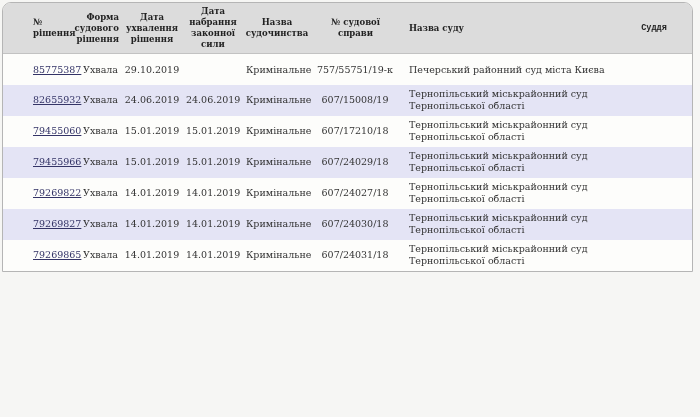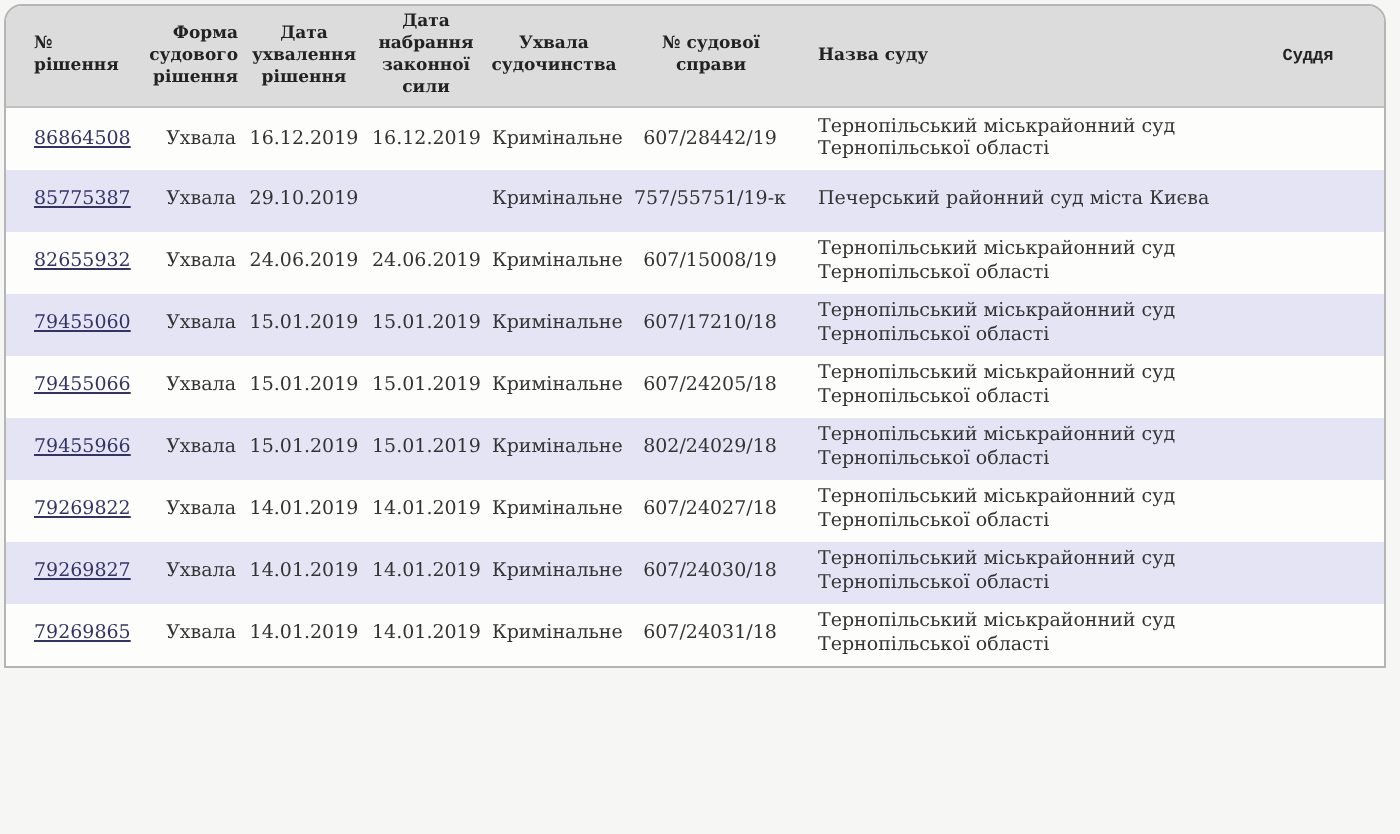--- a/index.html
+++ b/index.html
@@ -46,21 +46,21 @@
     border-bottom:1px solid #c2c2c2;
   }
   tbody td{
     height:31px;
     padding:2px 3px;
     vertical-align:middle;
     line-height:1.25;
   }
   tbody tr:nth-child(even) td{background:var(--row-odd);}
   tbody tr:nth-child(odd) td{background:var(--row-even);}
-  .c0{width:60px;text-align:left;padding-left:14px;}
+  .c0{width:60px;text-align:left;padding-left:30px;}
   .c1{width:58px;text-align:right;}
   .c2{width:62px;text-align:center;margin-left:32px;}
   .c3{width:60px;}
   .c4{width:68px;text-align:center;}
   .c5{width:86px;text-align:center;padding-left:5px;}
   .c6{width:218px;text-align:left;padding-left:12px;}
   .c7{width:78px;text-align:center;font-family:Liberation Mono, monospace;}
   a.lnk{
     color:var(--link);
     text-decoration:underline;
@@ -71,37 +71,27 @@
 <body>
 
 <div class="table-wrap">
   <table>
     <thead>
       <tr>
         <th class="c0">№ рішення</th>
         <th class="c1">Форма судового рішення</th>
         <th class="c2">Дата ухвалення рішення</th>
         <th class="c3">Дата набрання законної сили</th>
-        <th class="c4">Ухвала судочинства</th>
+        <th class="c4">Назва судочинства</th>
         <th class="c5">№ судової справи</th>
         <th class="c6">Назва суду</th>
         <th class="c7">Суддя</th>
       </tr>
     </thead>
     <tbody>
-        <tr>
-          <td class="c0"><a href="#" class="lnk">86864508</a></td>
-          <td class="c1">Ухвала</td>
-          <td class="c2">16.12.2019</td>
-          <td class="c3">16.12.2019</td>
-          <td class="c4">Кримінальне</td>
-          <td class="c5">607/28442/19</td>
-          <td class="c6">Тернопільський міськрайонний суд Тернопільської області</td>
-          <td class="c7"></td>
-        </tr>
         <tr>
           <td class="c0"><a href="#" class="lnk">85775387</a></td>
           <td class="c1">Ухвала</td>
           <td class="c2">29.10.2019</td>
           <td class="c3"></td>
           <td class="c4">Кримінальне</td>
           <td class="c5">757/55751/19-к</td>
           <td class="c6">Печерський районний суд міста Києва</td>
           <td class="c7"></td>
         </tr>
@@ -119,36 +109,26 @@
           <td class="c0"><a href="#" class="lnk">79455060</a></td>
           <td class="c1">Ухвала</td>
           <td class="c2">15.01.2019</td>
           <td class="c3">15.01.2019</td>
           <td class="c4">Кримінальне</td>
           <td class="c5">607/17210/18</td>
           <td class="c6">Тернопільський міськрайонний суд Тернопільської області</td>
           <td class="c7"></td>
         </tr>
         <tr>
-          <td class="c0"><a href="#" class="lnk">79455066</a></td>
-          <td class="c1">Ухвала</td>
-          <td class="c2">15.01.2019</td>
-          <td class="c3">15.01.2019</td>
-          <td class="c4">Кримінальне</td>
-          <td class="c5">607/24205/18</td>
-          <td class="c6">Тернопільський міськрайонний суд Тернопільської області</td>
-          <td class="c7"></td>
-        </tr>
-        <tr>
           <td class="c0"><a href="#" class="lnk">79455966</a></td>
           <td class="c1">Ухвала</td>
           <td class="c2">15.01.2019</td>
           <td class="c3">15.01.2019</td>
           <td class="c4">Кримінальне</td>
-          <td class="c5">802/24029/18</td>
+          <td class="c5">607/24029/18</td>
           <td class="c6">Тернопільський міськрайонний суд Тернопільської області</td>
           <td class="c7"></td>
         </tr>
         <tr>
           <td class="c0"><a href="#" class="lnk">79269822</a></td>
           <td class="c1">Ухвала</td>
           <td class="c2">14.01.2019</td>
           <td class="c3">14.01.2019</td>
           <td class="c4">Кримінальне</td>
           <td class="c5">607/24027/18</td>

